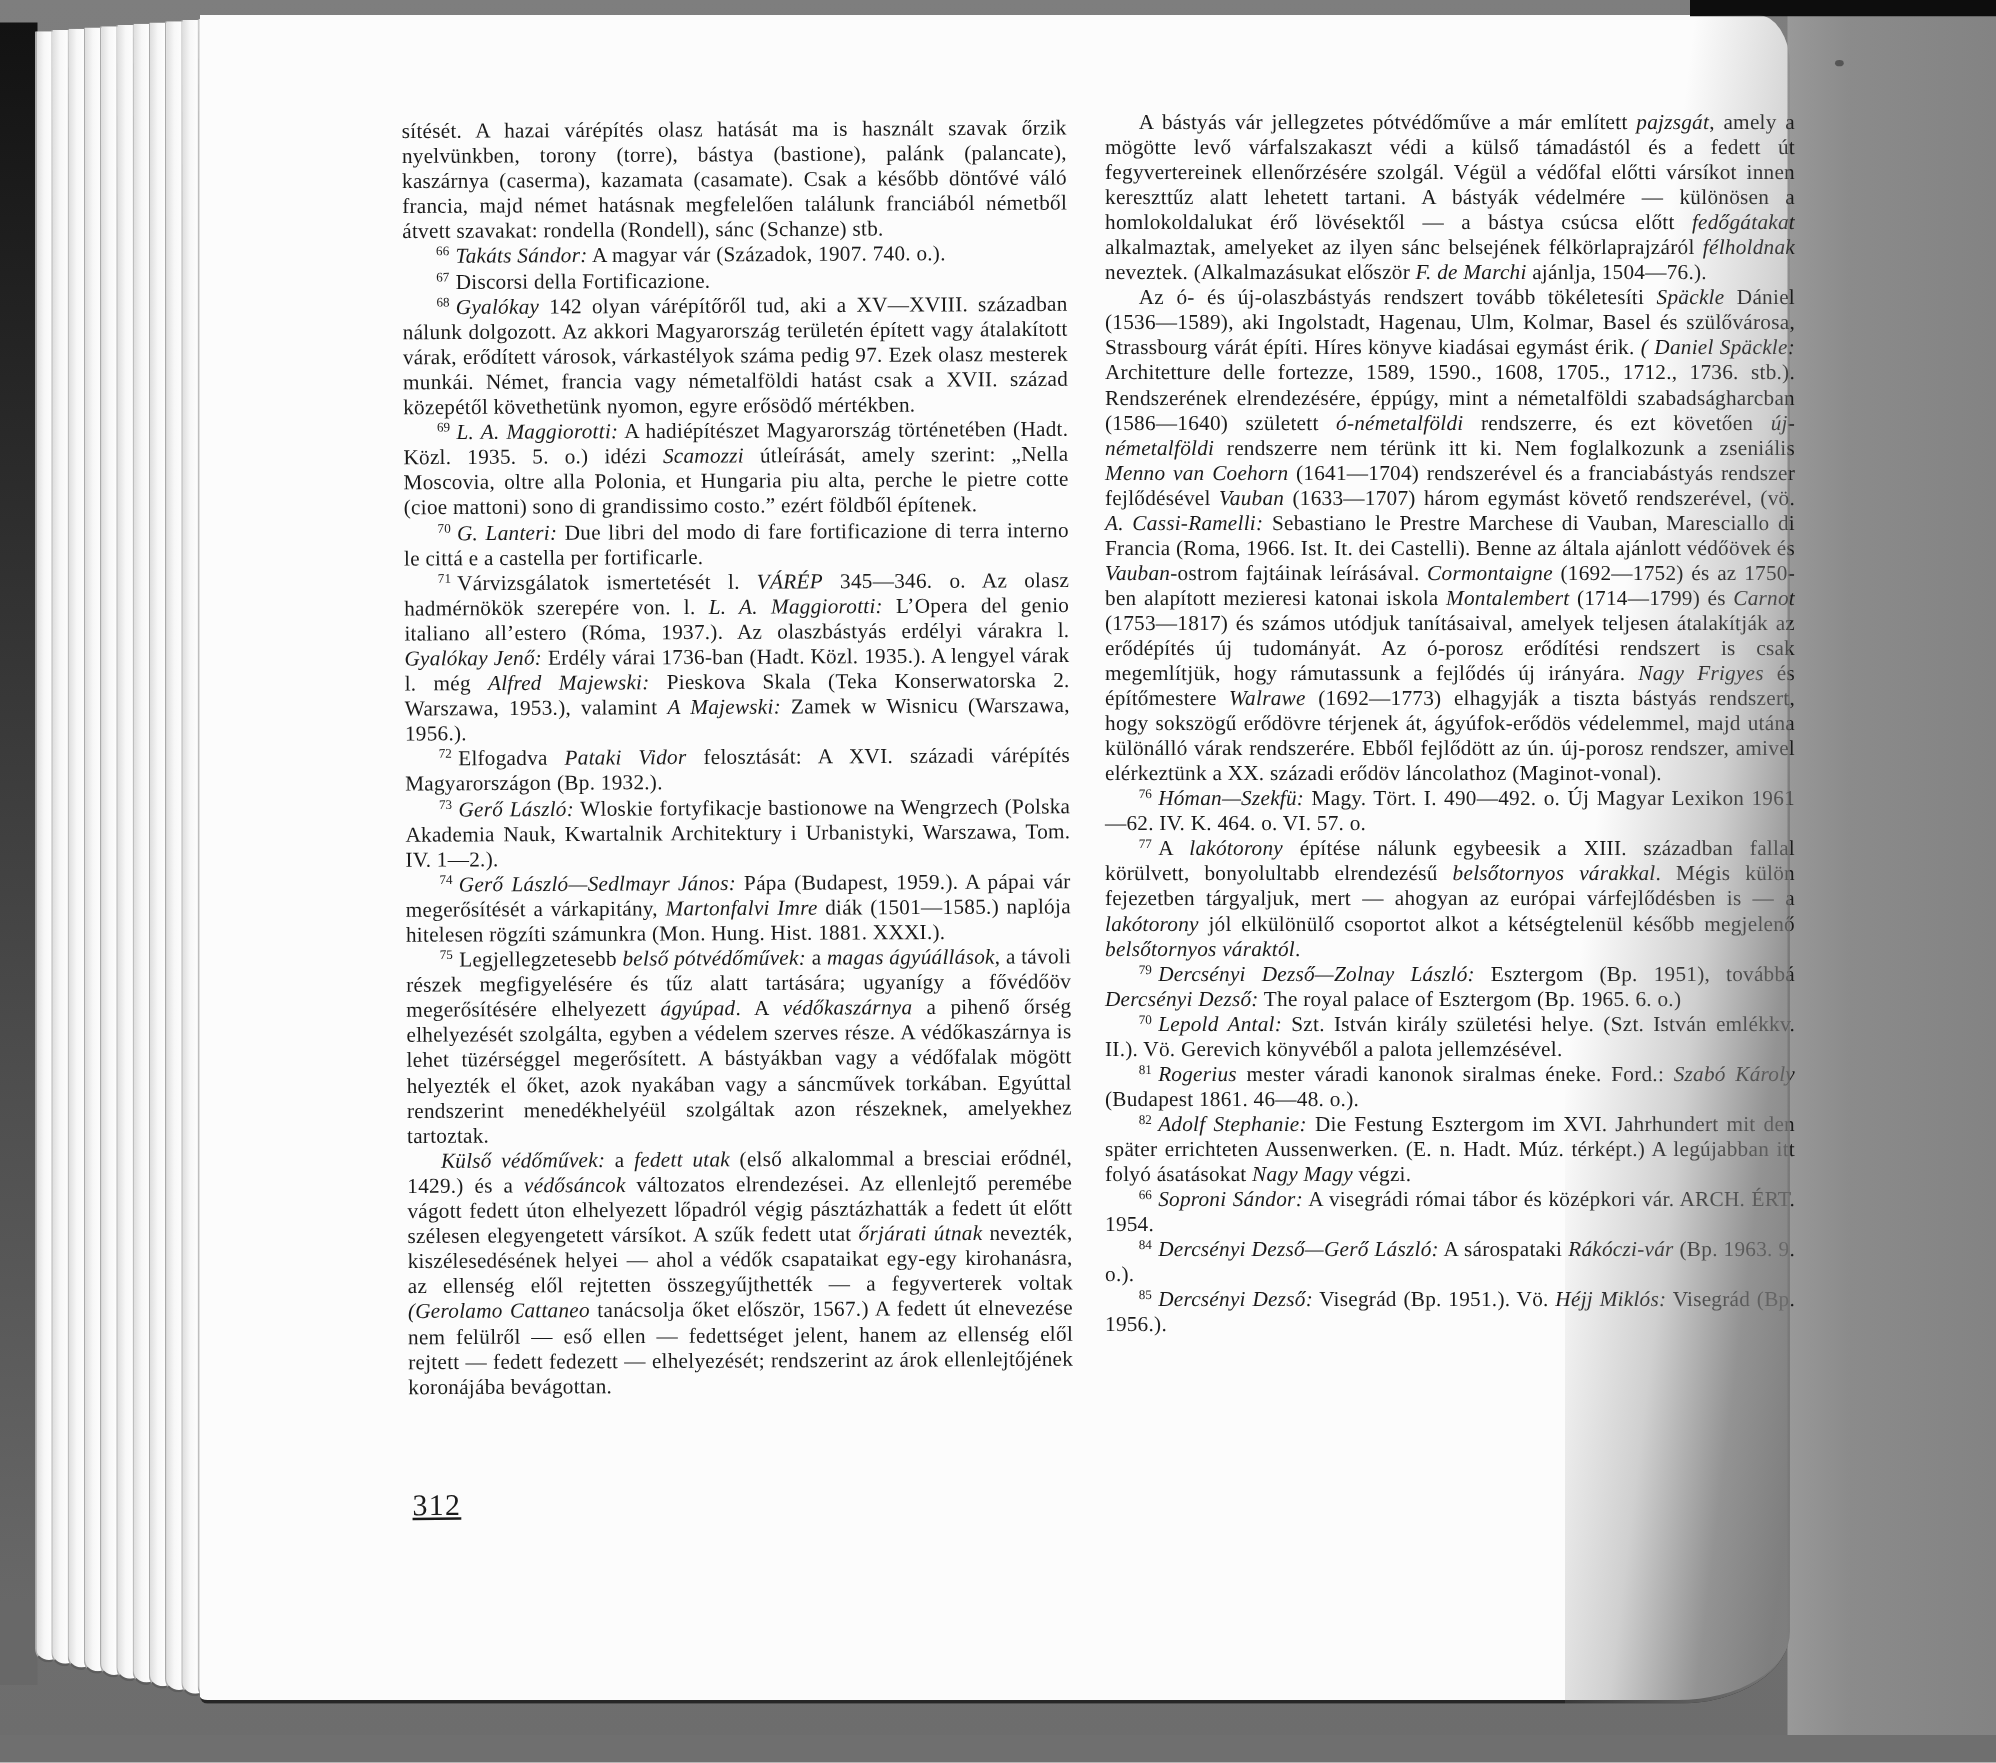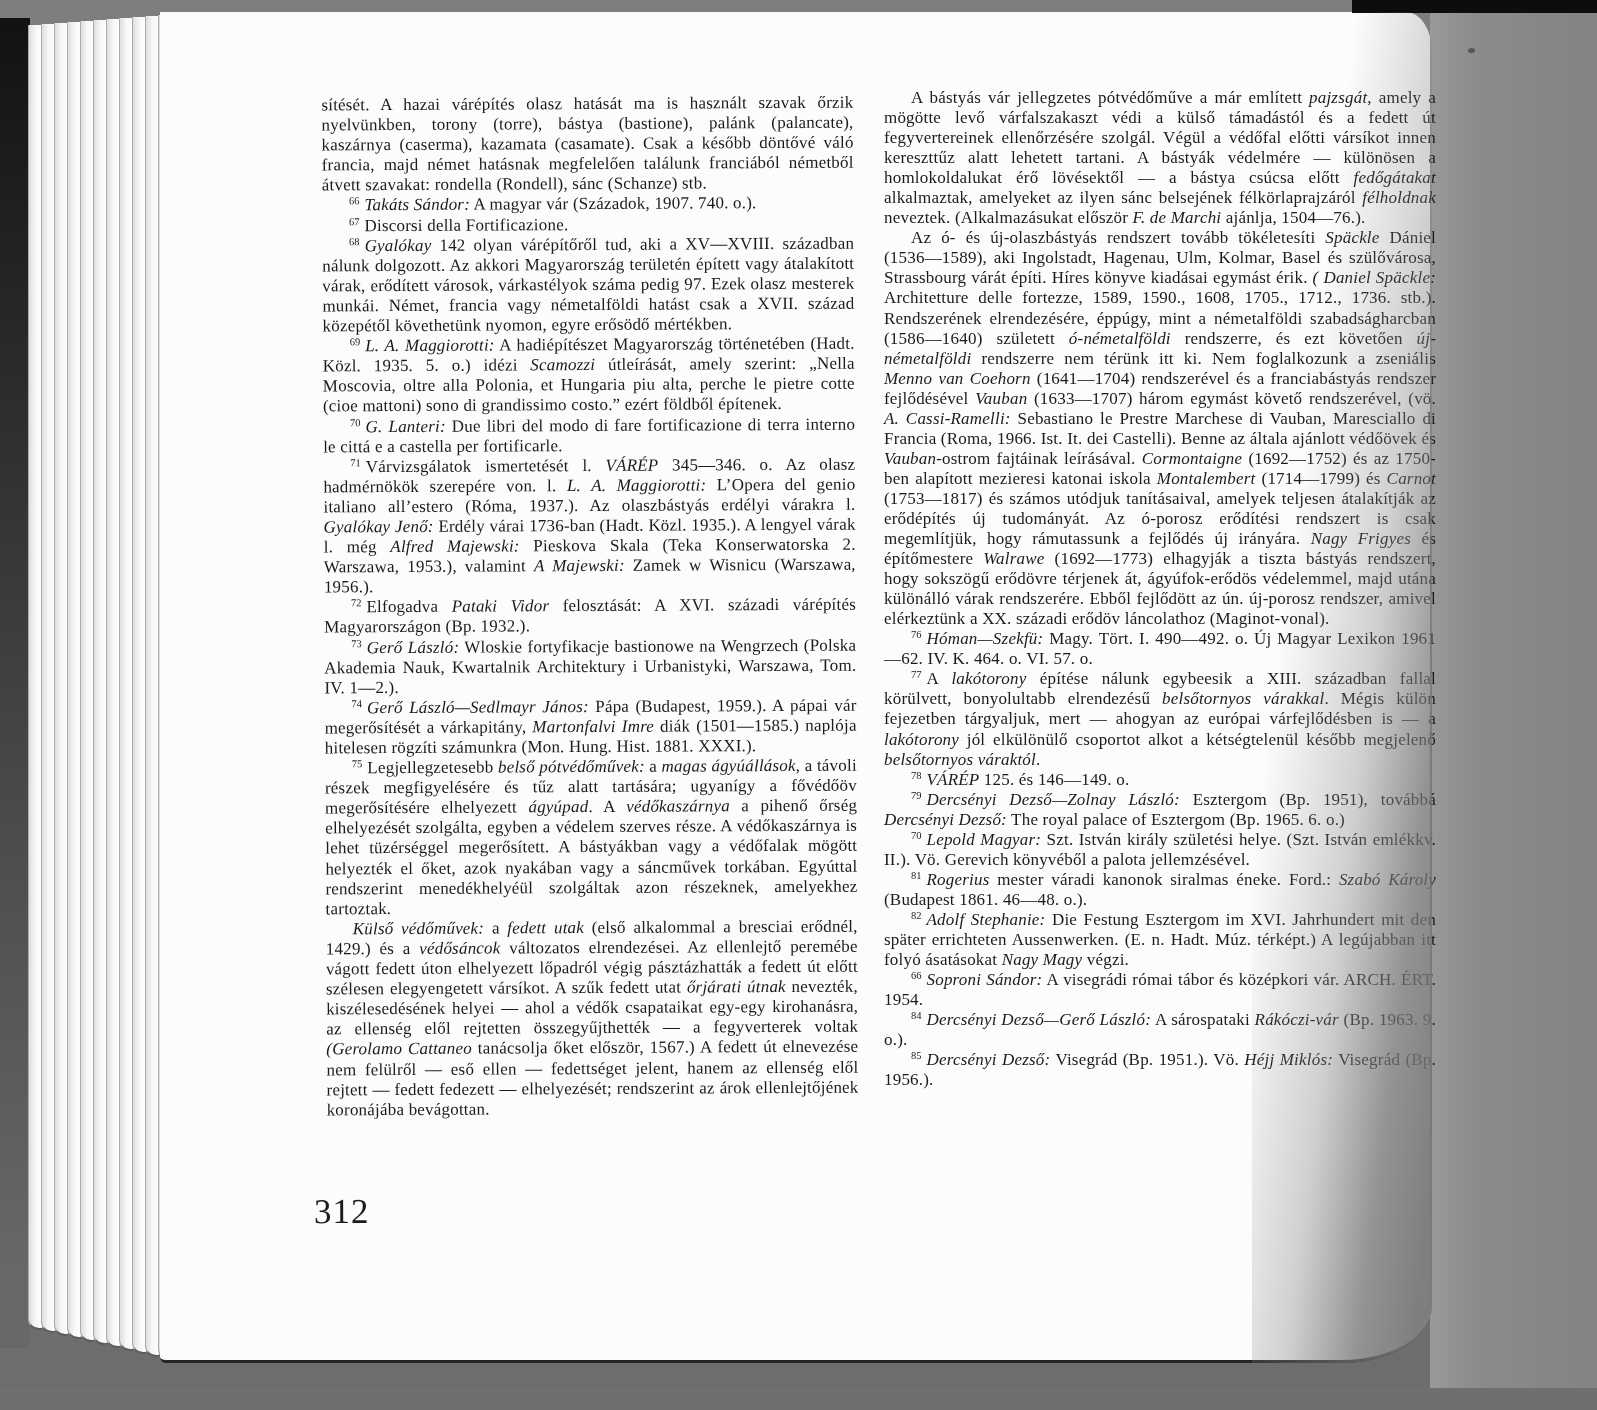--- a/index.html
+++ b/index.html
@@ -64,22 +64,22 @@
     font-size:17px;line-height:20.1px;text-align:justify;
     letter-spacing:.2px;
   }
   .col-left{left:324px;top:94px;width:532px;transform:rotate(-.3deg);}
   .col-right{left:884px;top:88px;width:552px;line-height:20.05px;}
   .col p{margin:0;}
   .col p.indent{text-indent:27px;}
   .it{font-style:italic;}
   sup.fn{font-size:10.5px;line-height:0;vertical-align:6px;margin-right:5px;letter-spacing:0;}
   .page-number{
-    position:absolute;left:314px;top:1192px;z-index:2;color:#1b1b1b;
-    font-size:35px;letter-spacing:1px;transform:rotate(-.3deg);
+    position:absolute;left:330px;top:1192px;z-index:2;color:#1b1b1b;
+    font-size:24px;letter-spacing:1px;transform:rotate(-.3deg);text-decoration:underline;
   }
 </style>
 </head>
 <body>
 
 <div class="scan">
 
   <div class="left-dark-band"></div>
 
   <div class="page-edges">
@@ -115,23 +115,22 @@
       <p class="indent"><sup class="fn">74</sup><span class="it">Gerő László—Sedlmayr János:</span><span> Pápa (Budapest, 1959.). A pápai vár megerősítését a várkapitány, </span><span class="it">Martonfalvi Imre</span><span> diák (1501—1585.) naplója hitelesen rögzíti számunkra (Mon. Hung. Hist. 1881. XXXI.).</span></p>
       <p class="indent"><sup class="fn">75</sup><span>Legjellegzetesebb </span><span class="it">belső pótvédőművek:</span><span> a </span><span class="it">magas ágyúállások</span><span>, a távoli részek megfigyelésére és tűz alatt tartására; ugyanígy a fővédőöv megerősítésére elhelyezett </span><span class="it">ágyúpad</span><span>. A </span><span class="it">védőkaszárnya</span><span> a pihenő őrség elhelyezését szolgálta, egyben a védelem szerves része. A védőkaszárnya is lehet tüzérséggel megerősített. A bástyákban vagy a védőfalak mögött helyezték el őket, azok nyakában vagy a sáncművek torkában. Egyúttal rendszerint menedékhelyéül szolgáltak azon részeknek, amelyekhez tartoztak.</span></p>
       <p class="indent"><span class="it">Külső védőművek:</span><span> a </span><span class="it">fedett utak</span><span> (első alkalommal a bresciai erődnél, 1429.) és a </span><span class="it">védősáncok</span><span> változatos elrendezései. Az ellenlejtő peremébe vágott fedett úton elhelyezett lőpadról végig pásztázhatták a fedett út előtt szélesen elegyengetett vársíkot. A szűk fedett utat </span><span class="it">őrjárati útnak</span><span> nevezték, kiszélesedésének helyei — ahol a védők csapataikat egy-egy kirohanásra, az ellenség elől rejtetten összegyűjthették — a fegyverterek voltak </span><span class="it">(Gerolamo Cattaneo</span><span> tanácsolja őket először, 1567.) A fedett út elnevezése nem felülről — eső ellen — fedettséget jelent, hanem az ellenség elől rejtett — fedett fedezett — elhelyezését; rendszerint az árok ellenlejtőjének koronájába bevágottan.</span></p>
     </div>
 
   <div class="col col-right">
       <p class="indent"><span>A bástyás vár jellegzetes pótvédőműve a már említett </span><span class="it">pajzsgát</span><span>, amely a mögötte levő várfalszakaszt védi a külső támadástól és a fedett út fegyvertereinek ellenőrzésére szolgál. Végül a védőfal előtti vársíkot innen kereszttűz alatt lehetett tartani. A bástyák védelmére — különösen a homlokoldalukat érő lövésektől — a bástya csúcsa előtt </span><span class="it">fedőgátakat</span><span> alkalmaztak, amelyeket az ilyen sánc belsejének félkörlaprajzáról </span><span class="it">félholdnak</span><span> neveztek. (Alkalmazásukat először </span><span class="it">F. de Marchi</span><span> ajánlja, 1504—76.).</span></p>
       <p class="indent"><span>Az ó- és új-olaszbástyás rendszert tovább tökéletesíti </span><span class="it">Späckle</span><span> Dániel (1536—1589), aki Ingolstadt, Hagenau, Ulm, Kolmar, Basel és szülővárosa, Strassbourg várát építi. Híres könyve kiadásai egymást érik. </span><span class="it">( Daniel Späckle:</span><span> Architetture delle fortezze, 1589, 1590., 1608, 1705., 1712., 1736. stb.). Rendszerének elrendezésére, éppúgy, mint a németalföldi szabadságharcban (1586—1640) született </span><span class="it">ó-németalföldi</span><span> rendszerre, és ezt követően </span><span class="it">új-németalföldi</span><span> rendszerre nem térünk itt ki. Nem foglalkozunk a zseniális </span><span class="it">Menno van Coehorn</span><span> (1641—1704) rendszerével és a franciabástyás rendszer fejlődésével </span><span class="it">Vauban</span><span> (1633—1707) három egymást követő rendszerével, (vö. </span><span class="it">A. Cassi-Ramelli:</span><span> Sebastiano le Prestre Marchese di Vauban, Maresciallo di Francia (Roma, 1966. Ist. It. dei Castelli). Benne az általa ajánlott védőövek és </span><span class="it">Vauban</span><span>-ostrom fajtáinak leírásával. </span><span class="it">Cormontaigne</span><span> (1692—1752) és az 1750-ben alapított mezieresi katonai iskola </span><span class="it">Montalembert</span><span> (1714—1799) és </span><span class="it">Carnot</span><span> (1753—1817) és számos utódjuk tanításaival, amelyek teljesen átalakítják az erődépítés új tudományát. Az ó-porosz erődítési rendszert is csak megemlítjük, hogy rámutassunk a fejlődés új irányára. </span><span class="it">Nagy Frigyes</span><span> és építőmestere </span><span class="it">Walrawe</span><span> (1692—1773) elhagyják a tiszta bástyás rendszert, hogy sokszögű erődövre térjenek át, ágyúfok-erődös védelemmel, majd utána különálló várak rendszerére. Ebből fejlődött az ún. új-porosz rendszer, amivel elérkeztünk a XX. századi erődöv láncolathoz (Maginot-vonal).</span></p>
       <p class="indent"><sup class="fn">76</sup><span class="it">Hóman—Szekfü:</span><span> Magy. Tört. I. 490—492. o. Új Magyar Lexikon 1961—62. IV. K. 464. o. VI. 57. o.</span></p>
       <p class="indent"><sup class="fn">77</sup><span>A </span><span class="it">lakótorony</span><span> építése nálunk egybeesik a XIII. században fallal körülvett, bonyolultabb elrendezésű </span><span class="it">belsőtornyos várakkal</span><span>. Mégis külön fejezetben tárgyaljuk, mert — ahogyan az európai várfejlődésben is — a </span><span class="it">lakótorony</span><span> jól elkülönülő csoportot alkot a kétségtelenül később megjelenő </span><span class="it">belsőtornyos váraktól</span><span>.</span></p>
-      <p class="indent"><sup class="fn">78</sup><span class="it">VÁRÉP</span><span> 125. és 146—149. o.</span></p>
       <p class="indent"><sup class="fn">79</sup><span class="it">Dercsényi Dezső—Zolnay László:</span><span> Esztergom (Bp. 1951), továbbá </span><span class="it">Dercsényi Dezső:</span><span> The royal palace of Esztergom (Bp. 1965. 6. o.)</span></p>
-      <p class="indent"><sup class="fn">70</sup><span class="it">Lepold Magyar:</span><span> Szt. István király születési helye. (Szt. István emlékkv. II.). Vö. Gerevich könyvéből a palota jellemzésével.</span></p>
+      <p class="indent"><sup class="fn">70</sup><span class="it">Lepold Antal:</span><span> Szt. István király születési helye. (Szt. István emlékkv. II.). Vö. Gerevich könyvéből a palota jellemzésével.</span></p>
       <p class="indent"><sup class="fn">81</sup><span class="it">Rogerius</span><span> mester váradi kanonok siralmas éneke. Ford.: </span><span class="it">Szabó Károly</span><span> (Budapest 1861. 46—48. o.).</span></p>
       <p class="indent"><sup class="fn">82</sup><span class="it">Adolf Stephanie:</span><span> Die Festung Esztergom im XVI. Jahrhundert mit den später errichteten Aussenwerken. (E. n. Hadt. Múz. térképt.) A legújabban itt folyó ásatásokat </span><span class="it">Nagy Magy</span><span> végzi.</span></p>
       <p class="indent"><sup class="fn">66</sup><span class="it">Soproni Sándor:</span><span> A visegrádi római tábor és középkori vár. ARCH. ÉRT. 1954.</span></p>
       <p class="indent"><sup class="fn">84</sup><span class="it">Dercsényi Dezső—Gerő László:</span><span> A sárospataki </span><span class="it">Rákóczi-vár</span><span> (Bp. 1963. 9. o.).</span></p>
       <p class="indent"><sup class="fn">85</sup><span class="it">Dercsényi Dezső:</span><span> Visegrád (Bp. 1951.). Vö. </span><span class="it">Héjj Miklós:</span><span> Visegrád (Bp. 1956.).</span></p>
     </div>
 
   <div class="page-number">312</div>
 
   <div class="gutter-shade"></div>

